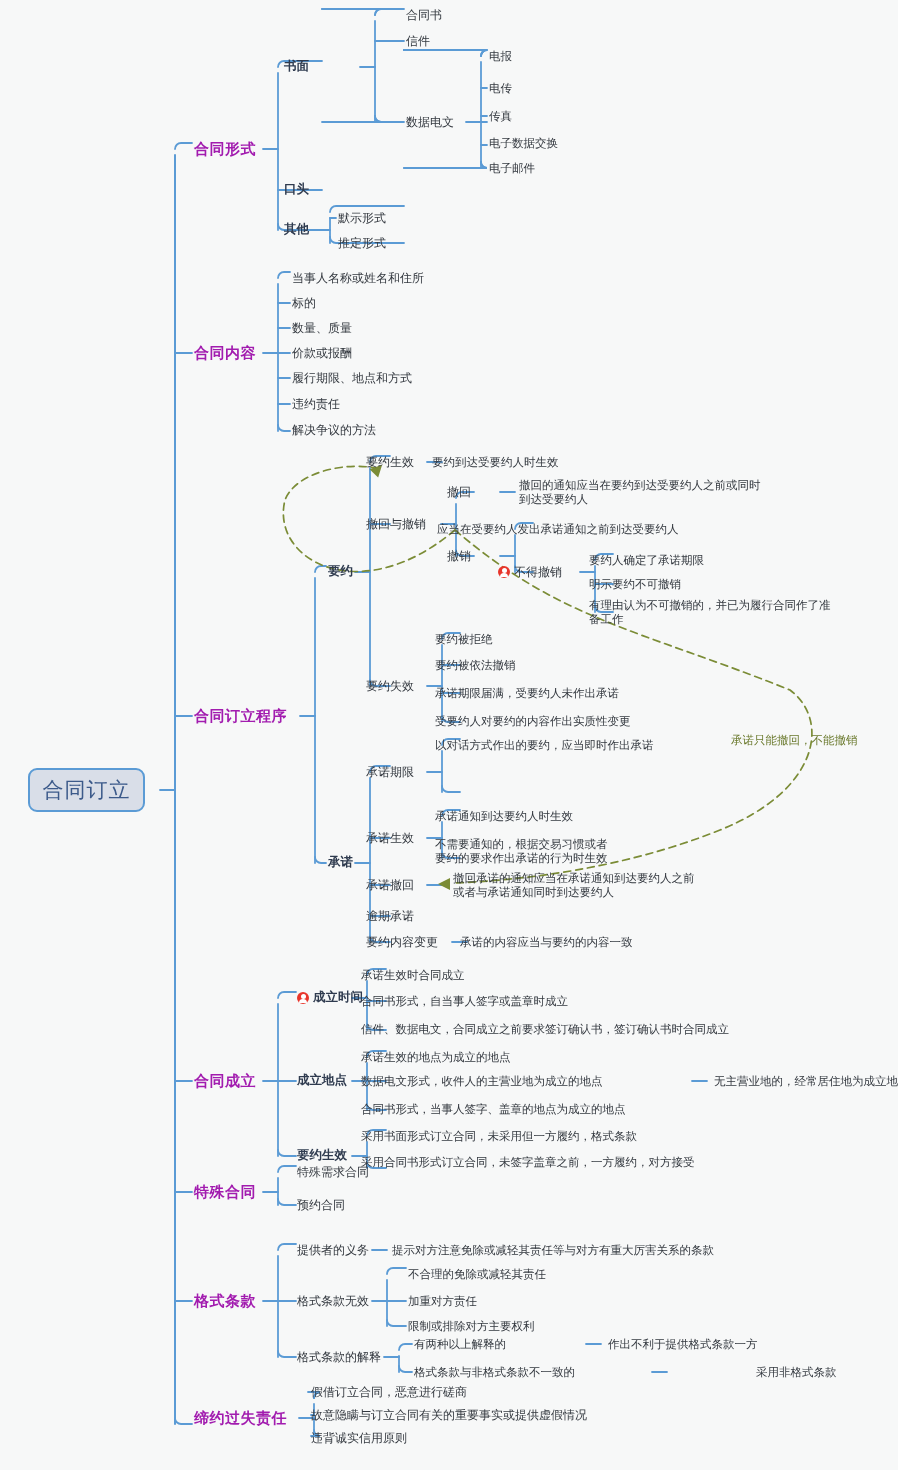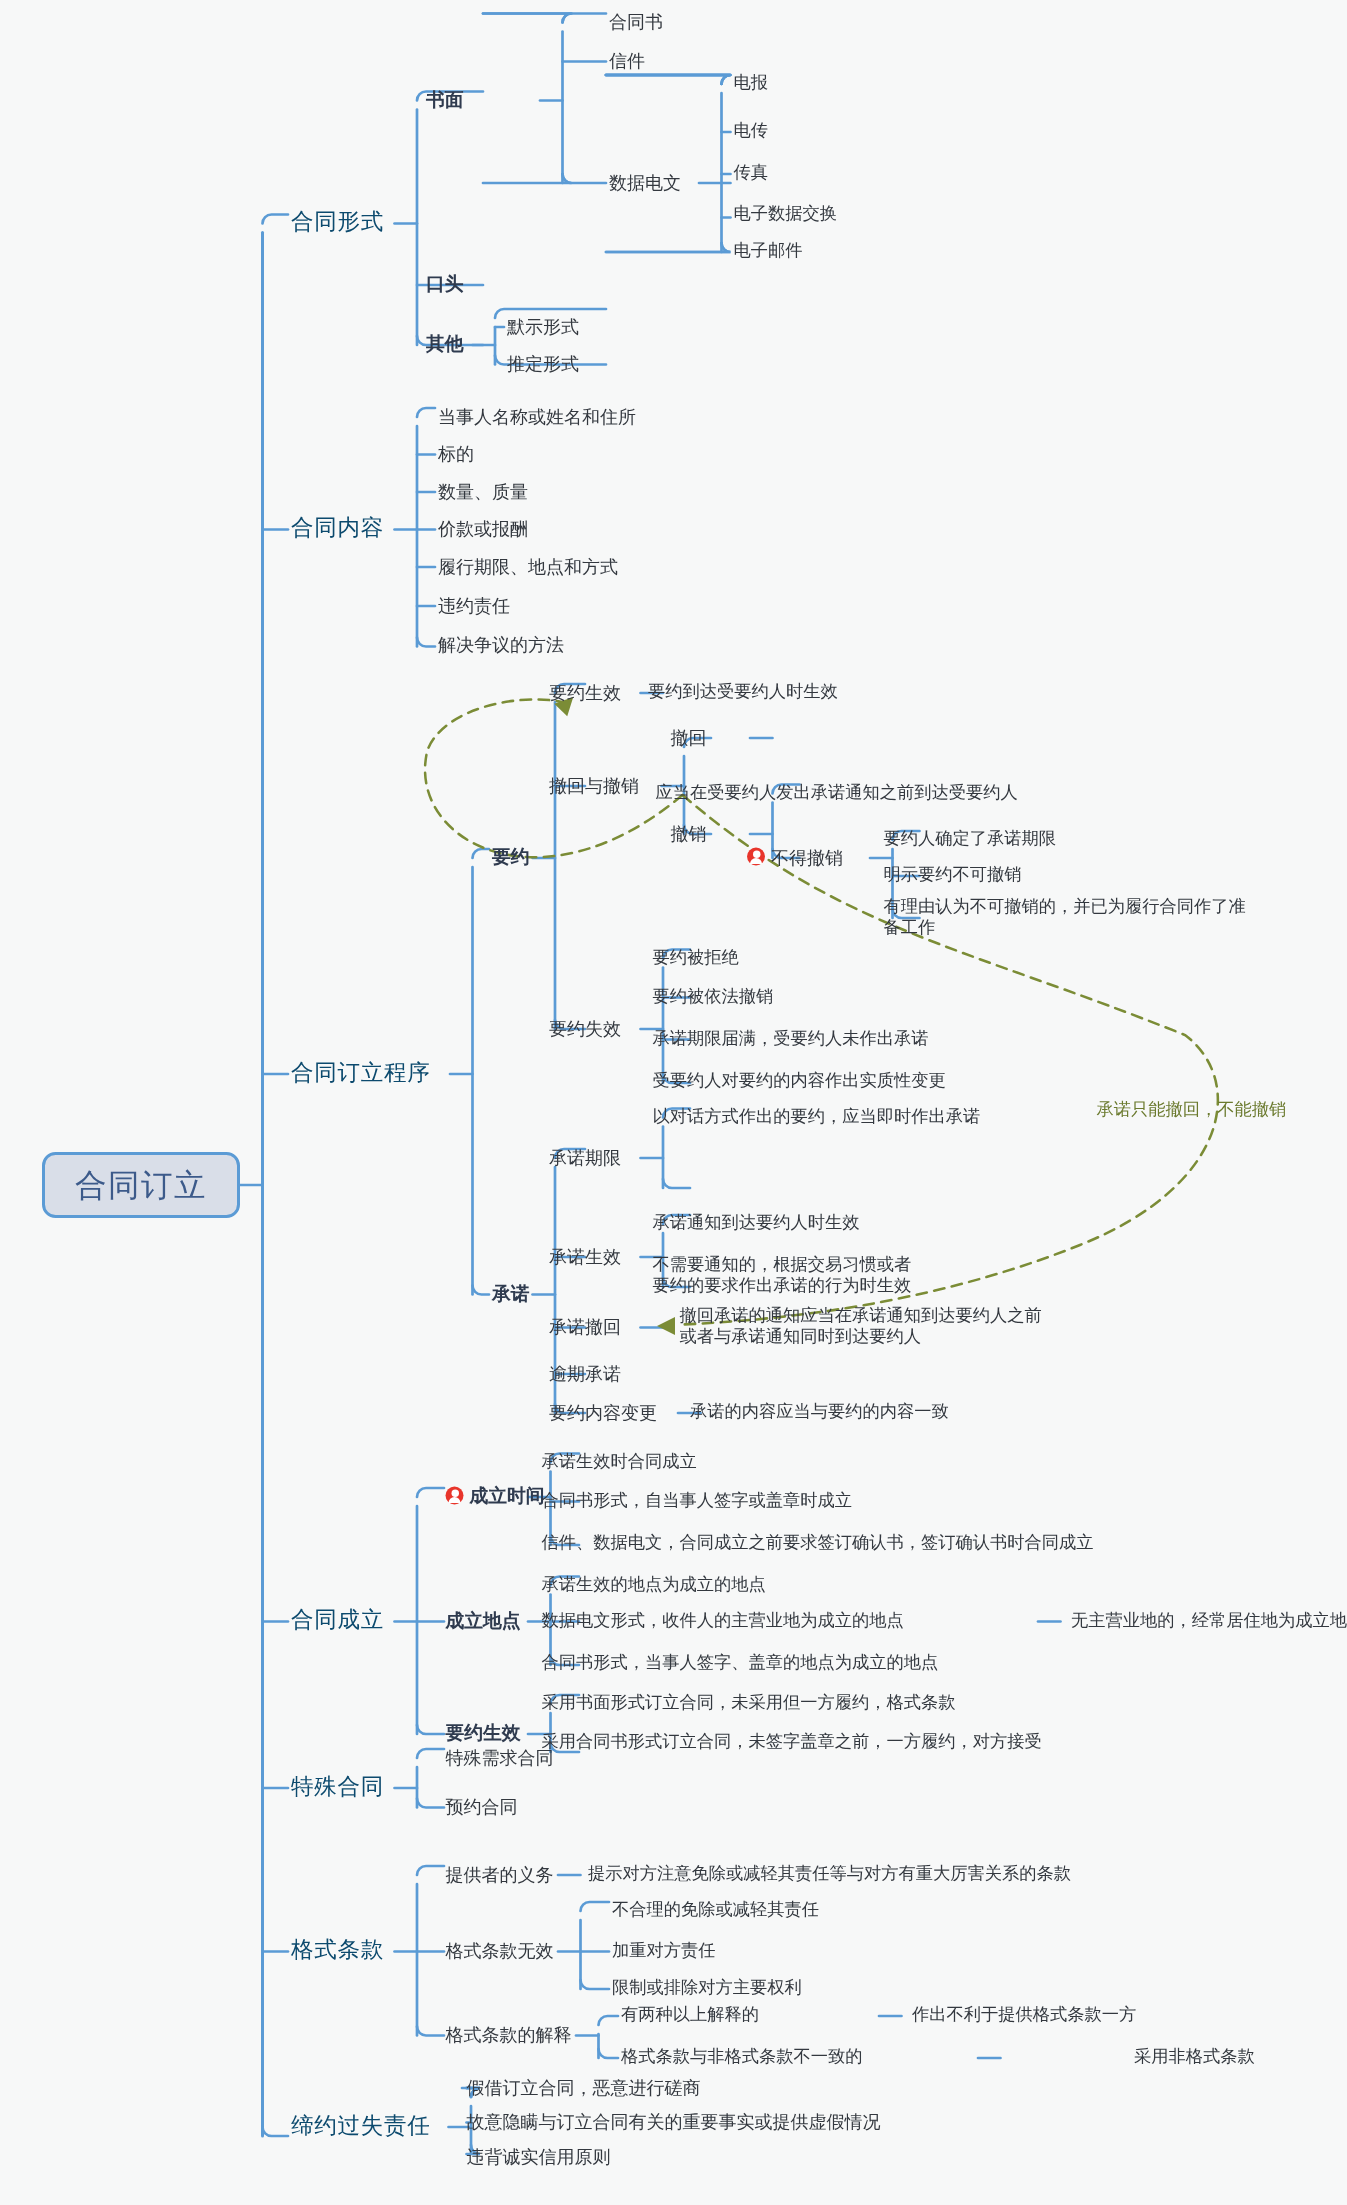--- a/index.html
+++ b/index.html
@@ -23,35 +23,35 @@
   }
   .node {
     position: absolute;
     white-space: pre;
     line-height: 1.22;
   }
   
   .root {
     position: absolute;
     left: 28px; top: 768px;
-    width: 132px; height: 44px;
+    width: 117px; height: 44px;
     background: #d9dee8;
     border: 2px solid #5b9bd5;
     border-radius: 9px;
     box-sizing: border-box;
     display: flex; align-items: center; justify-content: center;
     color: #3c5a8a;
     font-size: 21px;
     letter-spacing: 1px;
   }
   
   .lv1 {
-    color: #0c4a6e;
+    color: #a21caf;
     font-size: 15px;
-    font-weight: 400;
+    font-weight: 700;
     letter-spacing: .5px;
     transform: translateY(-50%);
   }
   
   .lv2 {
     color: #2f3b4f;
     font-size: 12.5px;
     font-weight: 600;
     transform: translateY(-50%);
   }
@@ -339,20 +339,22 @@
   <div class="node lv3" style="left:292px; top:430px;"><span>解决争议的方法</span></div>
 
   <div class="node lv2" style="left:328px; top:572px;"><span>要约</span></div>
   <div class="node lv2" style="left:328px; top:863px;"><span>承诺</span></div>
 
   <div class="node lv3" style="left:366px; top:462px;"><span>要约生效</span></div>
   <div class="node lv4" style="left:432px; top:462px;"><span>要约到达受要约人时生效</span></div>
 
   <div class="node lv3" style="left:366px; top:524px;"><span>撤回与撤销</span></div>
   <div class="node lv3" style="left:447px; top:492px;"><span>撤回</span></div>
+  <div class="node lv4 multiline" style="left:519px; top:492px;"><span>撤回的通知应当在要约到达受要约人之前或同时
+到达受要约人</span></div>
 
   <div class="node lv3" style="left:447px; top:556px;"><span>撤销</span></div>
   <div class="node lv4" style="left:437px; top:529px;"><span>应当在受要约人发出承诺通知之前到达受要约人</span></div>
 
   <div class="badge-wrap" style="left:498px; top:572px;"><span class="badge"></span></div>
   <div class="node lv3" style="left:514px; top:572px;"><span>不得撤销</span></div>
   <div class="node lv4" style="left:589px; top:560px;"><span>要约人确定了承诺期限</span></div>
   <div class="node lv4" style="left:589px; top:584px;"><span>明示要约不可撤销</span></div>
   <div class="node lv4 multiline" style="left:589px; top:612px;"><span>有理由认为不可撤销的，并已为履行合同作了准
 备工作</span></div>

